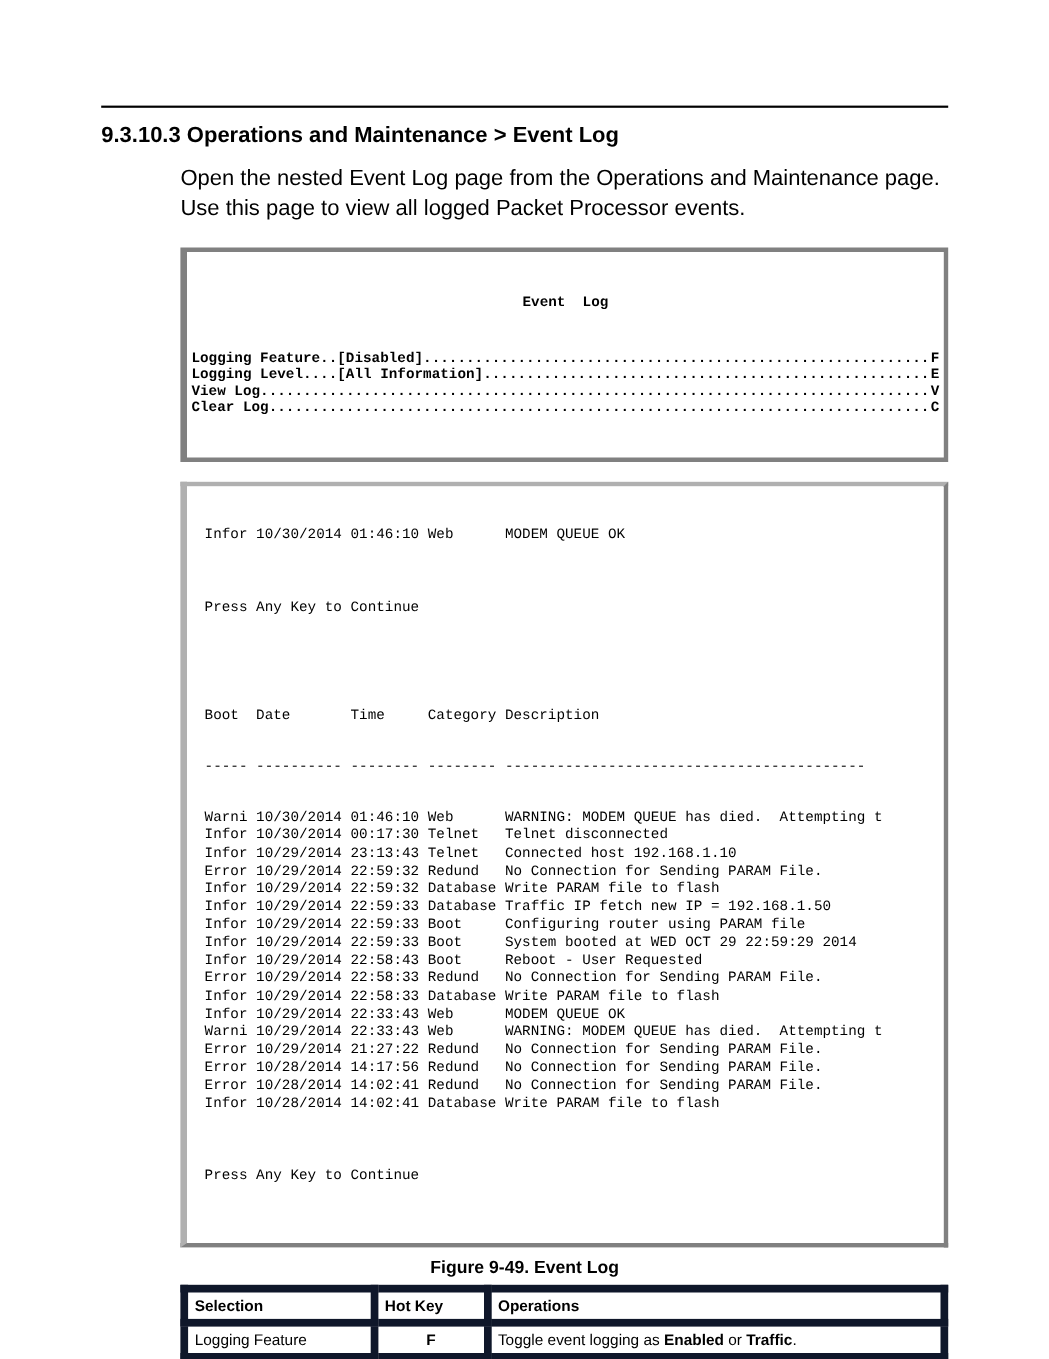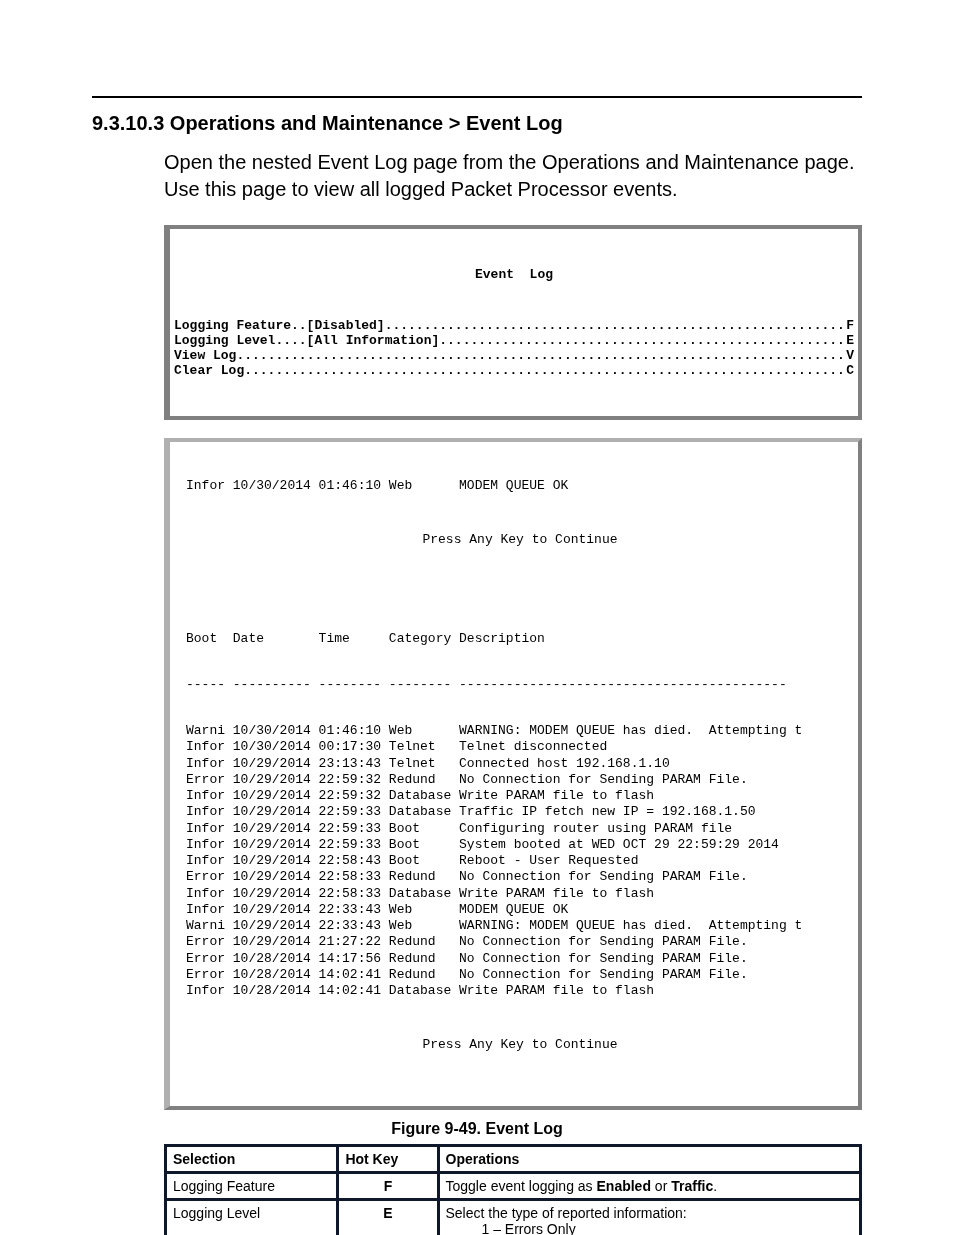--- a/index.html
+++ b/index.html
@@ -71,37 +71,36 @@
     font-weight: bold;
     margin-bottom: 6px;
   }
   .log-block {
     white-space: pre;
     font-family: "Courier New", Courier, monospace;
     font-size: 13px;
     line-height: 1.25;
   }
   .log-center {
-    text-align: center;
-    margin-top: 8px;
+    margin-top: 20px;
   }
   .figure-caption {
     text-align: center;
     font-weight: bold;
     font-size: 16px;
     margin: 10px 0 6px 0;
   }
   table.hotkeys {
     margin-left: 72px;
     border-collapse: collapse;
     font-size: 14px;
     width: calc(100% - 72px);
   }
   table.hotkeys th, table.hotkeys td {
-    border: 3px solid #0f172a;
+    border: 7px solid #0f172a;
     padding: 4px 6px;
     vertical-align: top;
     text-align: left;
   }
   table.hotkeys th {
     font-weight: bold;
     background: #fff;
   }
   table.hotkeys td.key {
     text-align: center;

